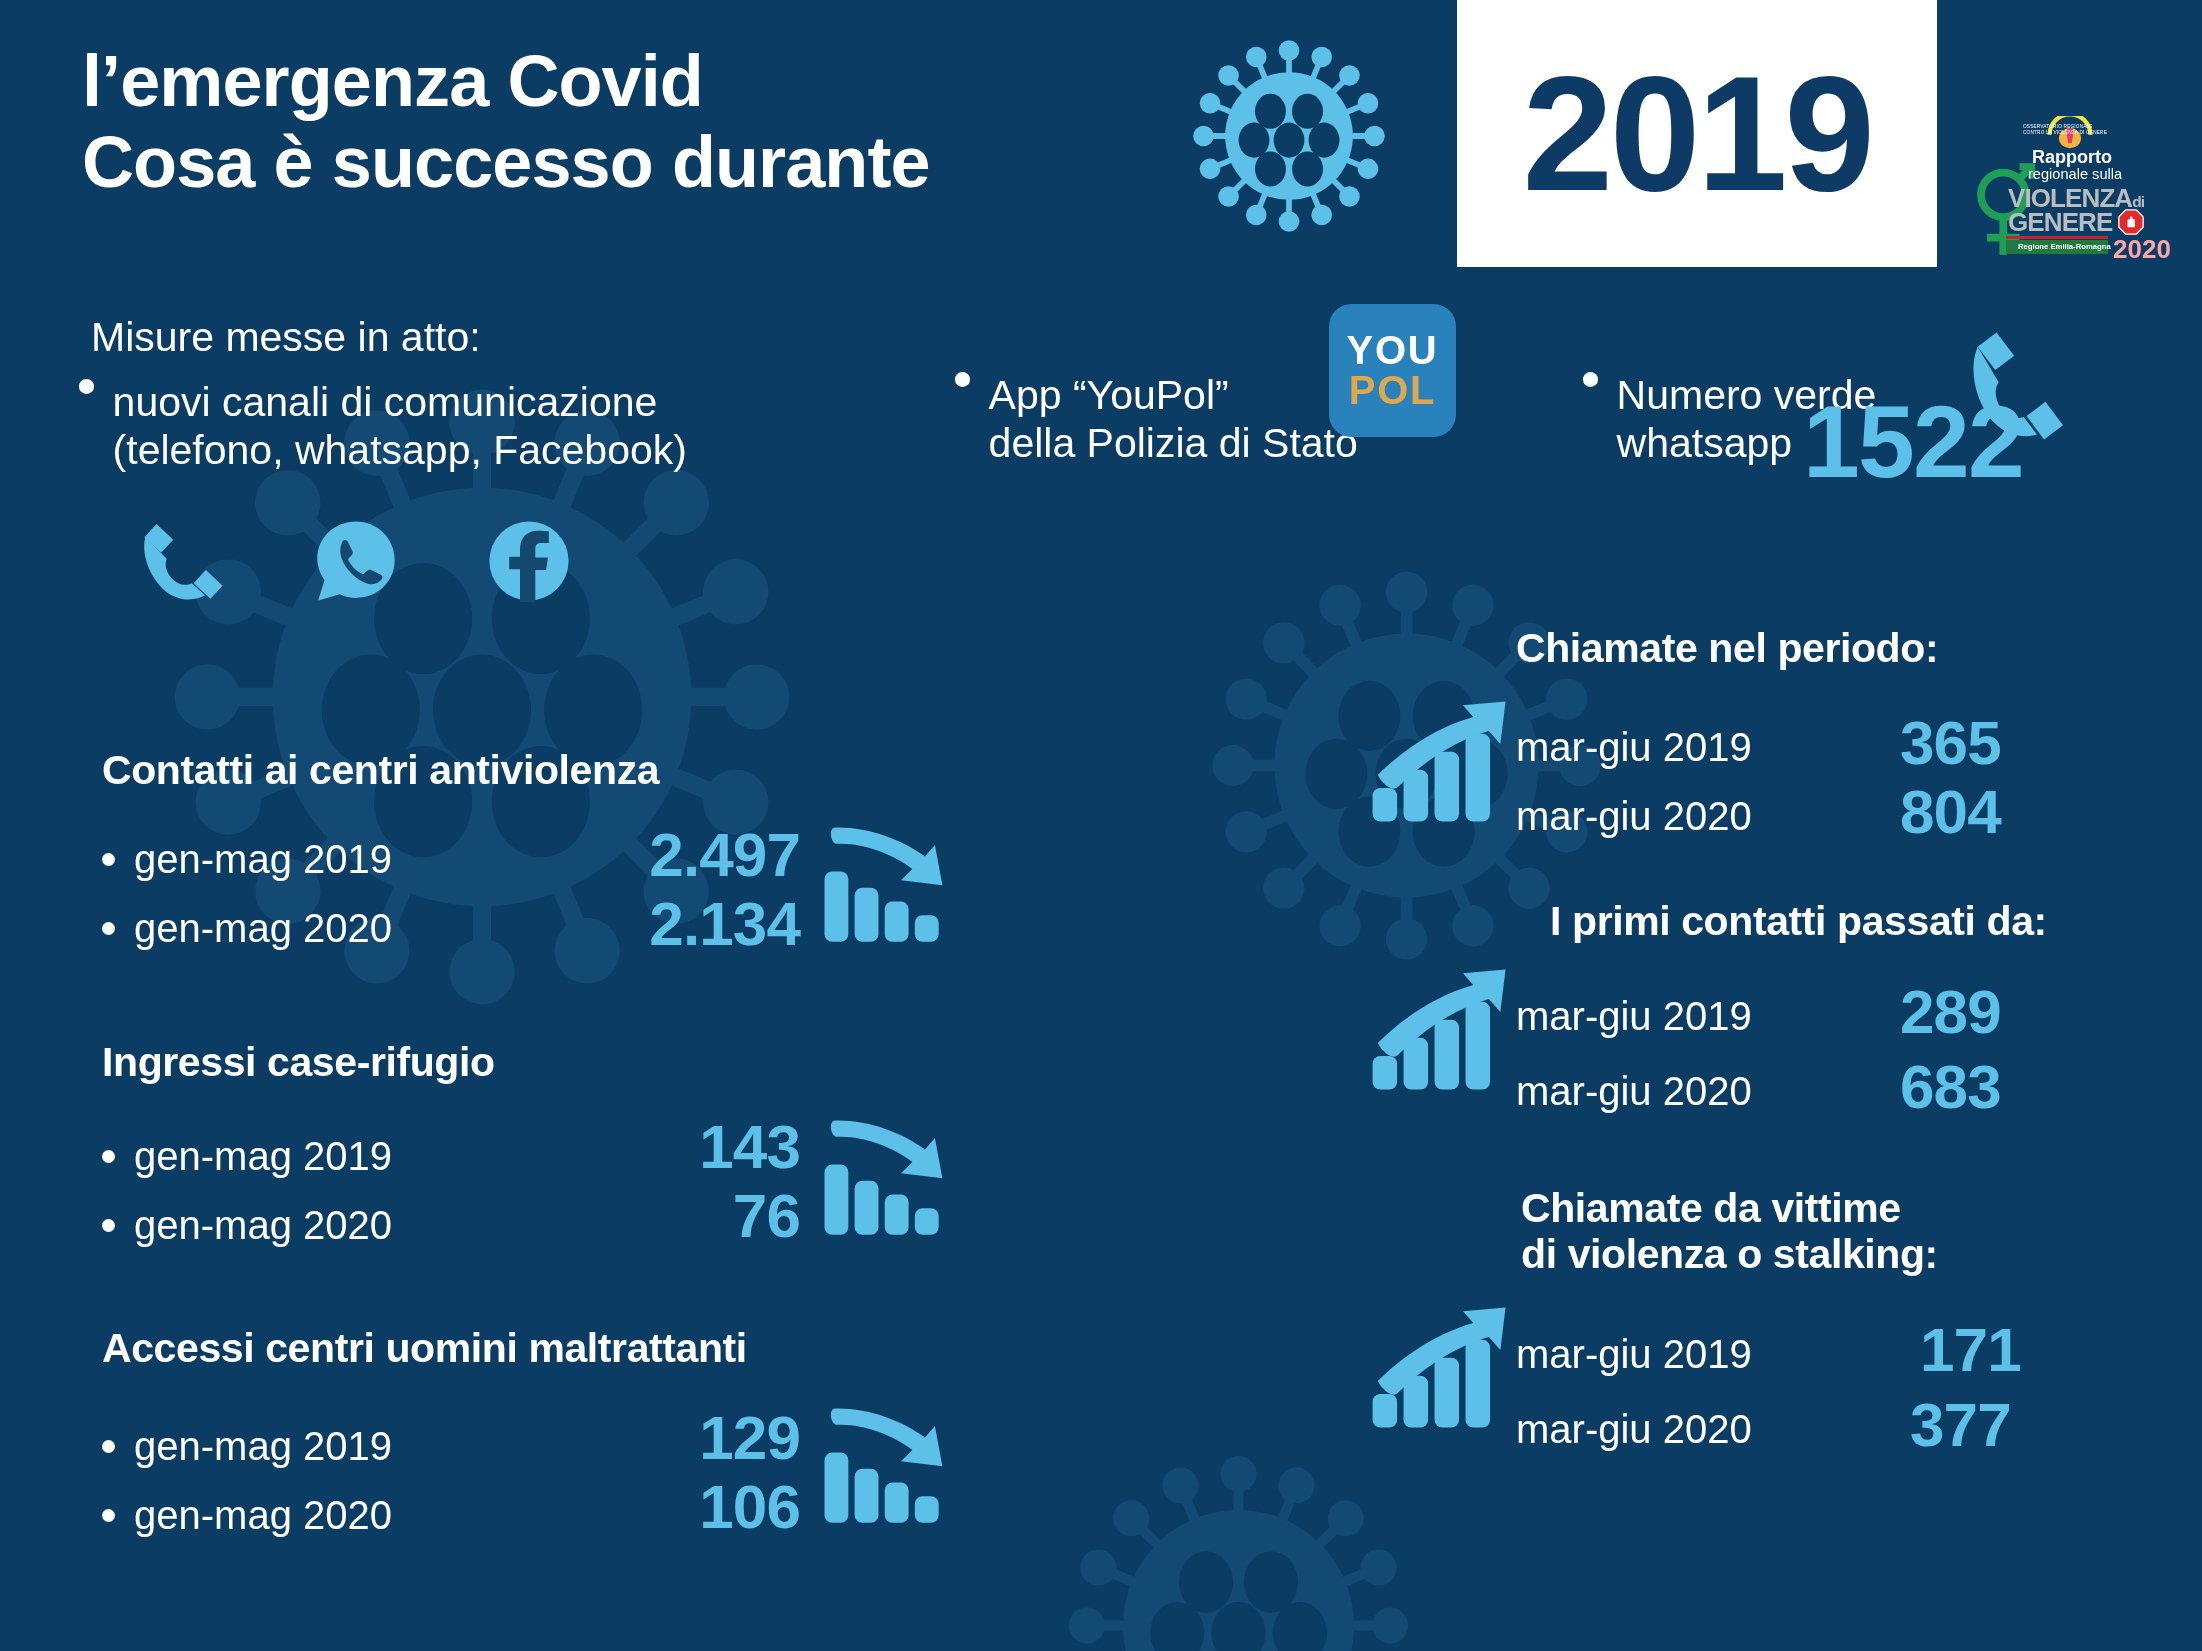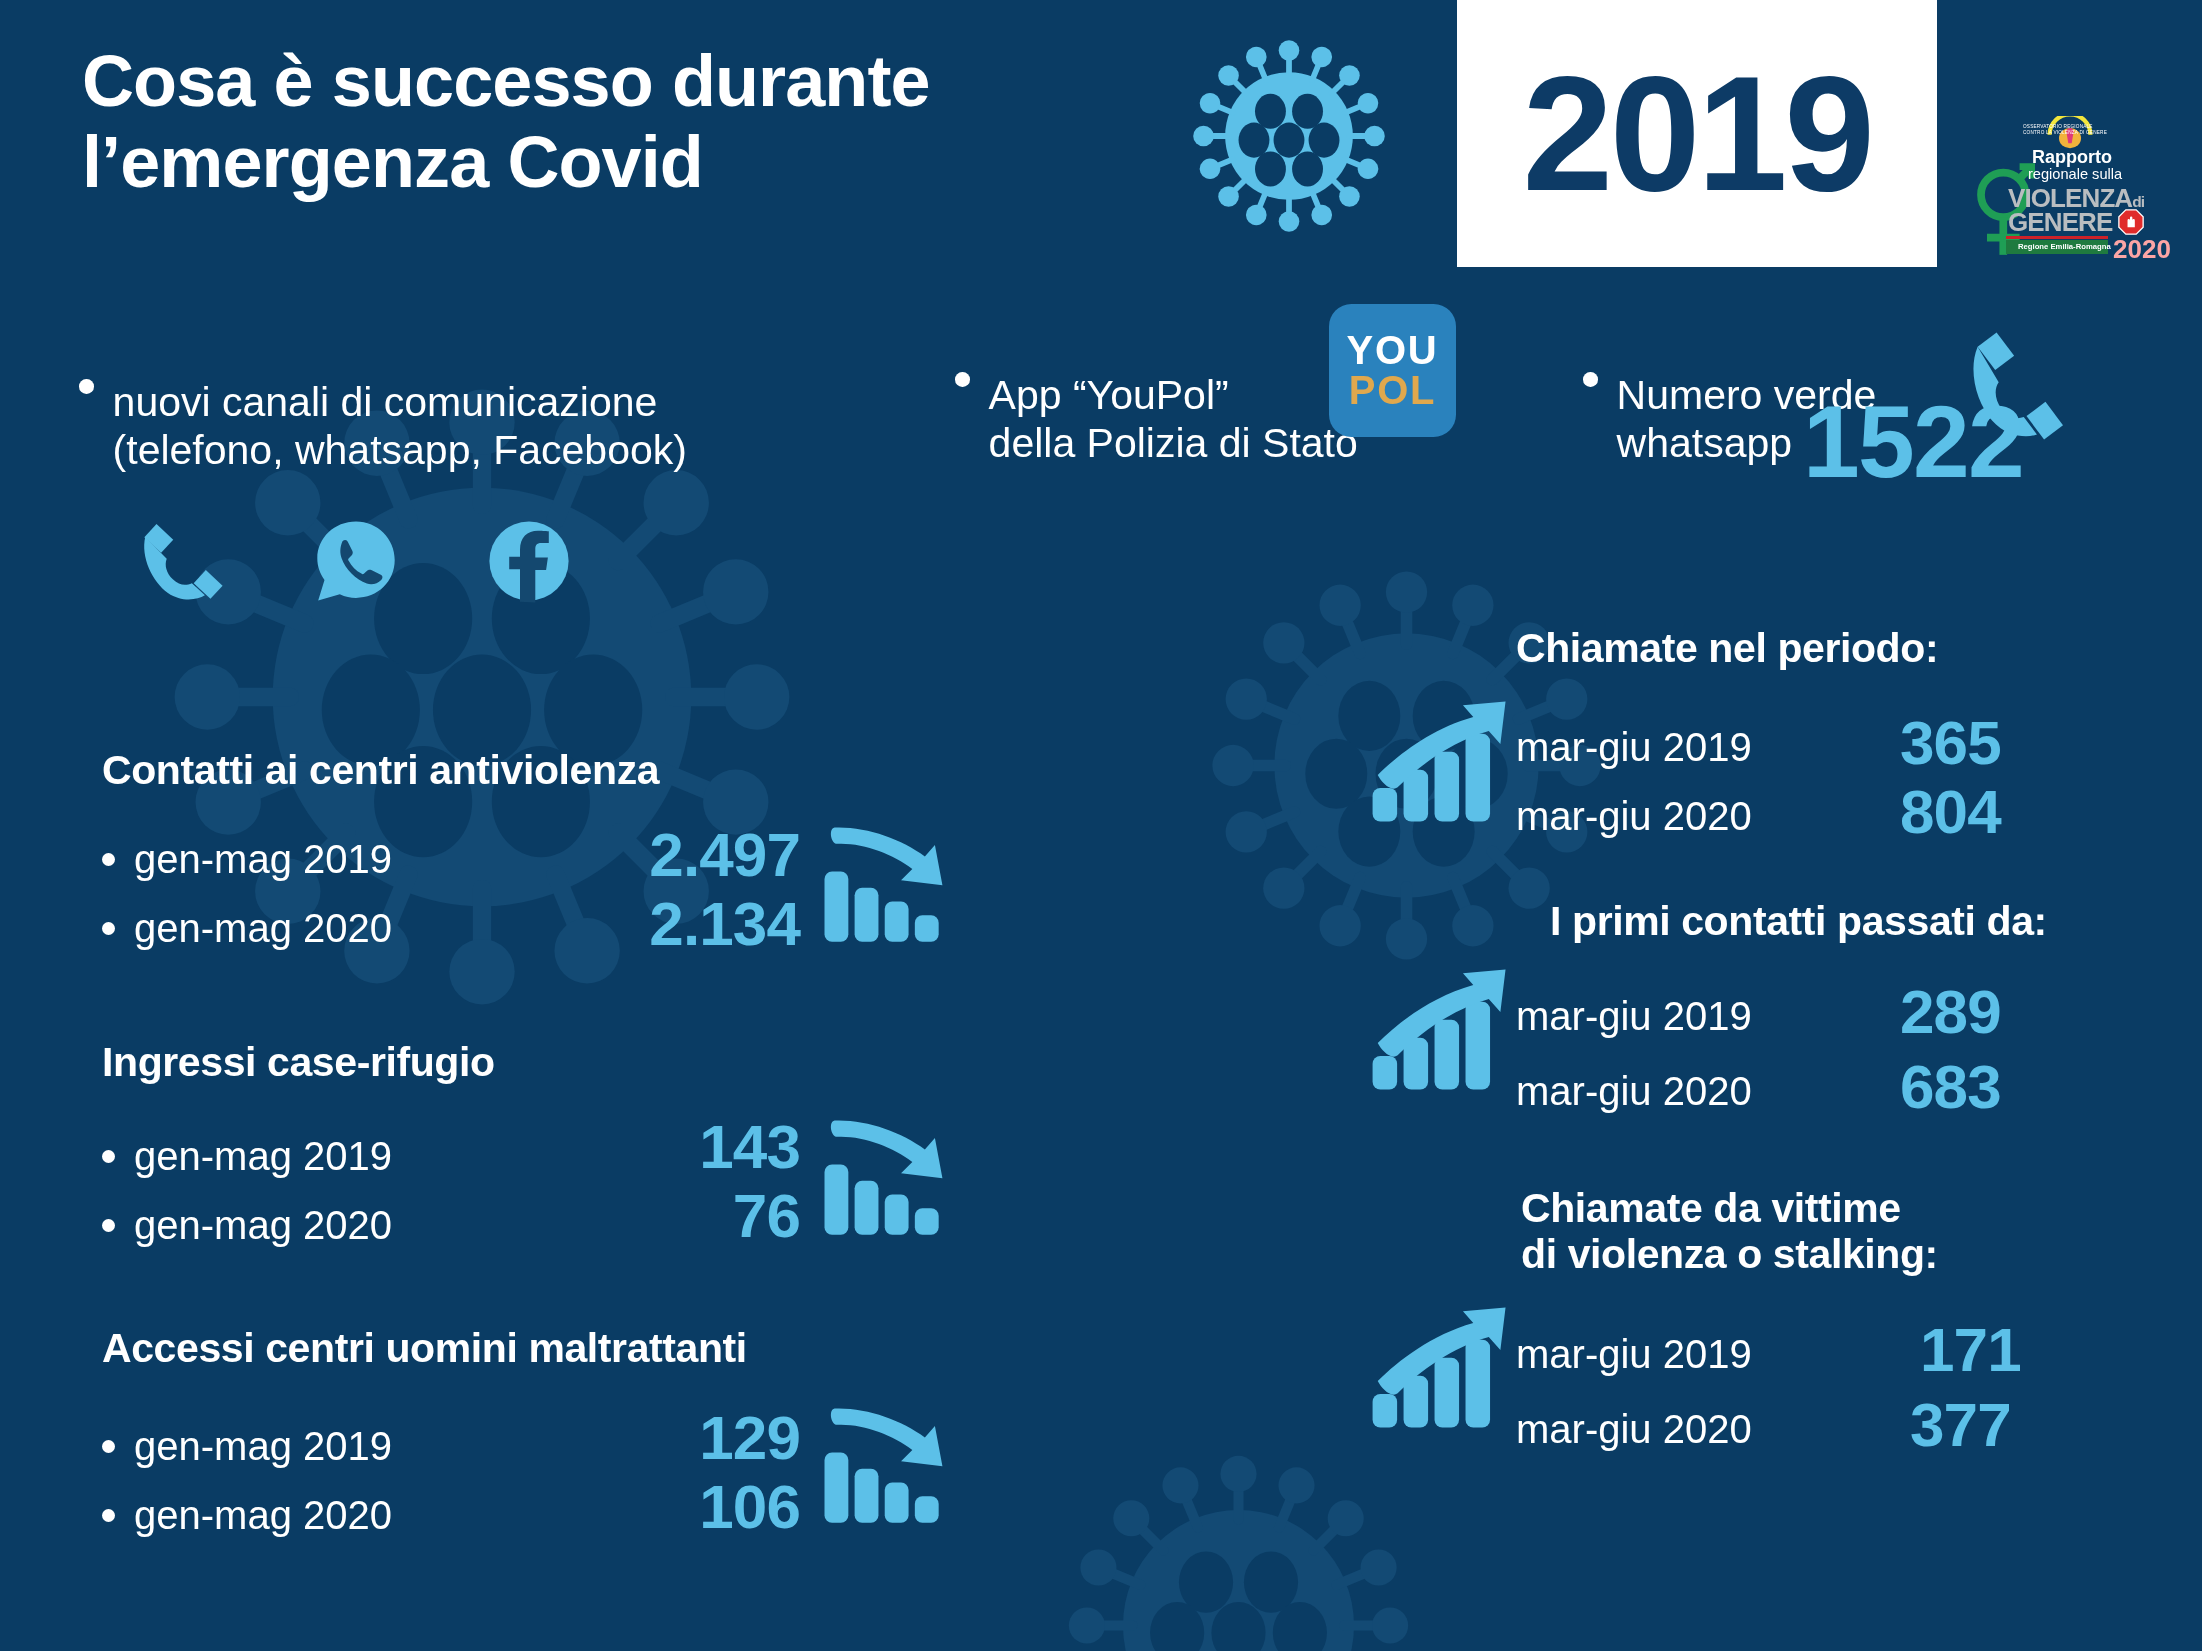--- a/index.html
+++ b/index.html
@@ -254,22 +254,22 @@
             <ellipse cx="50" cy="52" rx="7.5" ry="8.5"></ellipse>
             <ellipse cx="67" cy="52" rx="7.5" ry="8.5"></ellipse>
           <ellipse cx="41" cy="66" rx="7.5" ry="8.5"></ellipse>
             <ellipse cx="59" cy="66" rx="7.5" ry="8.5"></ellipse>
         </g>
       </g>
     </svg>
   </div>
 
   <div class="title">
+    <div>l’emergenza Covid</div>
     <div>Cosa è successo durante</div>
-    <div>l’emergenza Covid</div>
   </div>
 
   <div class="header-virus">
     <svg width="206" height="206" viewBox="0 0 100 100">
       <g fill="#5cc0e8">
         <circle cx="50" cy="50" r="31"></circle>
         <g>
           <rect x="48.6" y="9" width="2.8" height="13" rx="1.3"></rect>
             <circle cx="50" cy="8.5" r="5"></circle>
           <rect x="48.6" y="78" width="2.8" height="13" rx="1.3"></rect>
@@ -360,20 +360,21 @@
         <polygon points="9,1 21,1 29,9 29,21 21,29 9,29 1,21 1,9" fill="#e02b2b" stroke="#ffffff" stroke-width="1.5"></polygon>
         <path d="M11 21 v-8 a1.4 1.4 0 0 1 2.8 0 v-3 a1.4 1.4 0 0 1 2.8 0 v3 a1.4 1.4 0 0 1 2.8 0 v8 z" fill="#ffffff"></path>
       </svg>
     </div>
     <div class="logo-redline"></div>
     <div class="logo-rer"></div>
     <div class="logo-rer-text">Regione Emilia-Romagna</div>
     <div class="logo-2020">2020</div>
   </div>
 
+  <div class="misure-h">Misure messe in atto:</div>
 
   <div class="bullet-row misure-b1">
     <div class="dot"></div>
     <div class="bl-text">
       <div>nuovi canali di comunicazione</div>
       <div>(telefono, whatsapp, Facebook)</div>
     </div>
   </div>
 
   <div class="bullet-row appyoupol">

